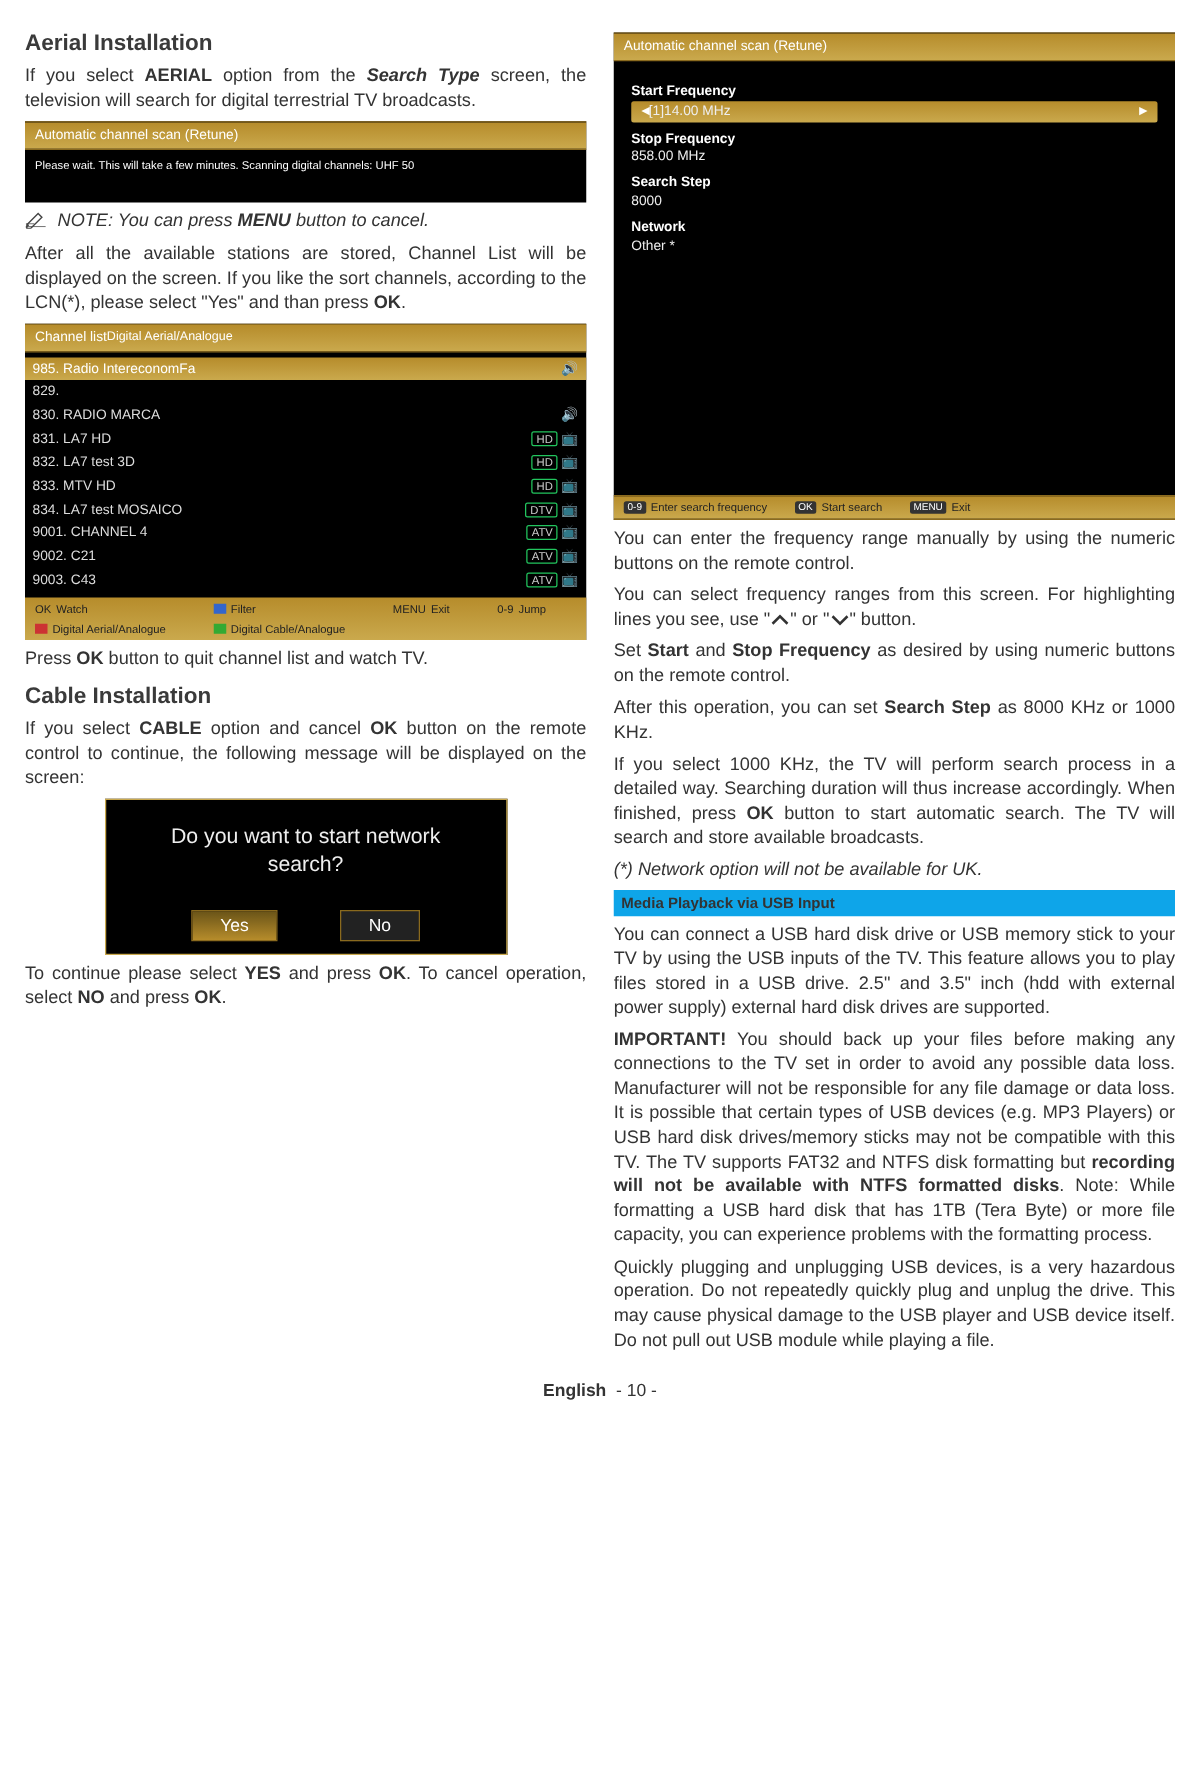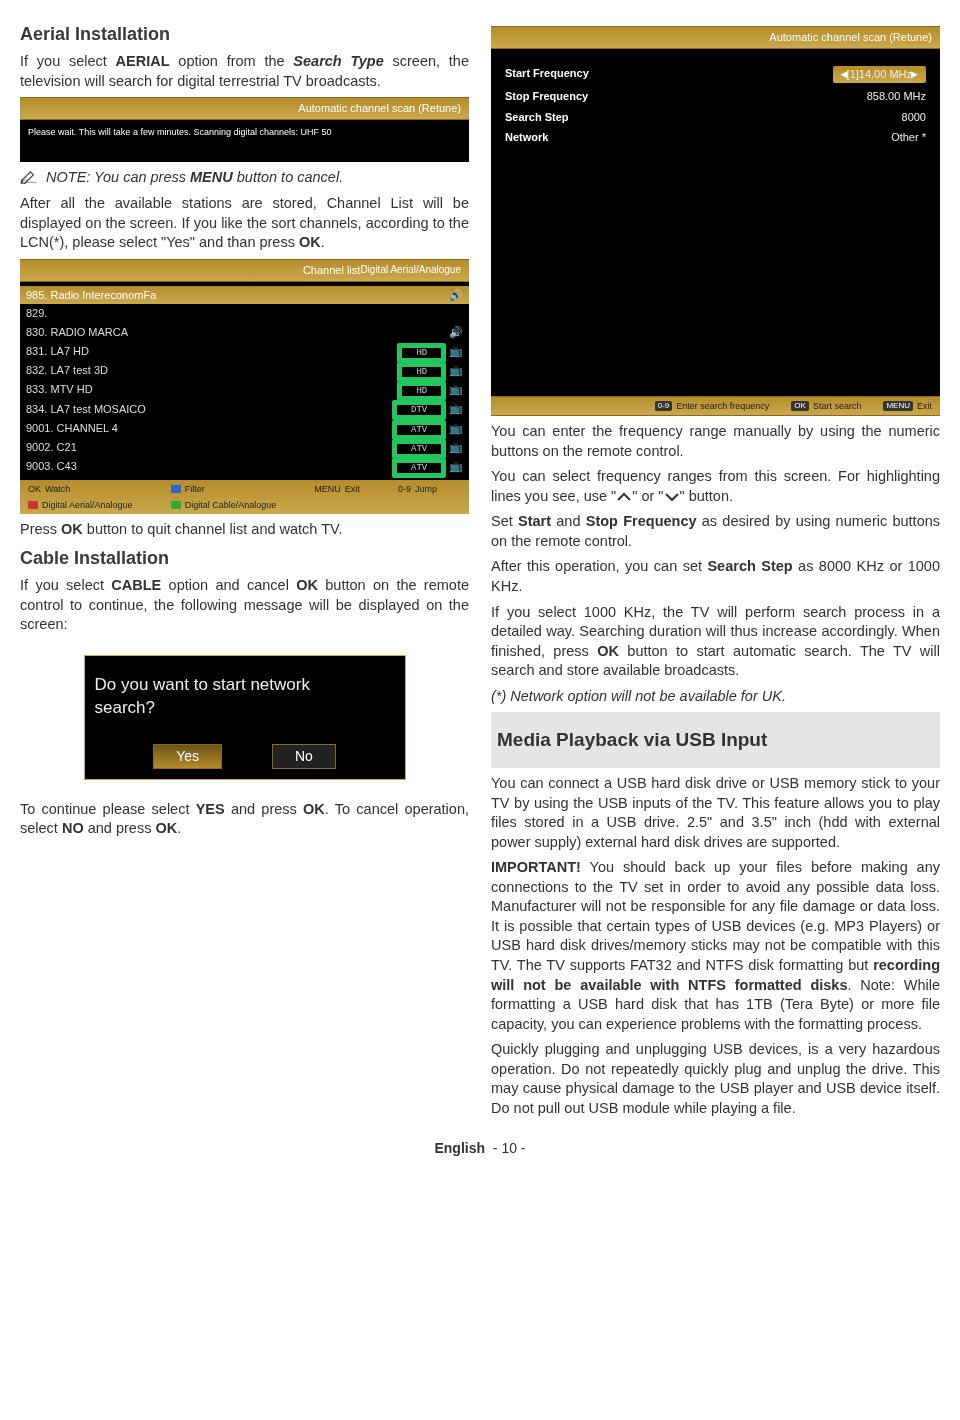--- a/index.html
+++ b/index.html
@@ -40,28 +40,28 @@
     font-family: "Arial Narrow", Arial, sans-serif;
     font-size: 11px;
     margin: 6px 0;
   }
   .tvshot .titlebar, .tvshot .bottombar {
     background: linear-gradient(#b68c2b, #caa94d);
     color: #fff;
     padding: 3px 8px;
     font-size: 11px;
     display: flex;
-    justify-content: flex-end;
+    justify-content: flex-start;
     align-items: center;
     border: 1px solid #8a6a1e;
     border-left: none; border-right: none;
   }
   .tvshot .body { padding: 4px 8px; }
   .tvshot.small { width: 100%; }
-  .scanrow { display:flex; justify-content:space-between; padding: 3px 0; }
+  .scanrow { display:flex; justify-content:space-between; padding: 3px 0; flex-direction: column; }
   .scanrow .lbl { color:#fff; font-weight:bold; }
   .scanrow .val { color:#eee; }
   .scanrow.sel .val-wrap {
     background: linear-gradient(#b68c2b, #caa94d);
     padding: 1px 14px;
     border-radius: 2px;
     position: relative;
     color:#fff;
   }
   .scanrow.sel .val-wrap:before, .scanrow.sel .val-wrap:after {
@@ -69,43 +69,43 @@
   }
   .scanrow.sel .val-wrap:before { content:"◄"; left:6px; }
   .scanrow.sel .val-wrap:after  { content:"►"; right:6px; }
   .bbitem { display:flex; align-items:center; gap:4px; font-size:9px; color:#222; }
   .bbitem .key { background:#333; color:#fff; padding:0 3px; border-radius:2px; font-size:8px;}
   .channel-list-row {
     display:flex; justify-content:space-between; align-items:center;
     padding:2px 6px; color:#ddd; font-size:11px;
   }
   .channel-list-row.sel { background: linear-gradient(#b68c2b, #caa94d); color:#fff; }
-  .badge { font-size:9px; padding:0 14px; border:5px solid #22c55e; border-radius:2px; margin-left:4px; color:#ccc;font-family:Liberation Mono, monospace;}
+  .badge { font-size:9px; padding:0 3px; border:1px solid #22c55e; border-radius:2px; margin-left:4px; color:#ccc;}
   .legend2 {
     background: linear-gradient(#b68c2b, #caa94d);
     color:#222; font-size:9px;
     display:grid; grid-template-columns: auto auto auto auto; gap:4px 14px;
     padding:3px 8px;
   }
   .legend2 .it { display:flex; align-items:center; gap:4px;}
   .sq { width:10px;height:8px; display:inline-block;}
   .sq.red{background:#c33;} .sq.blue{background:#36c;} .sq.green{background:#3a3;}
   .dialog {
-    width: 300px; margin: 20px auto;
+    width: 300px; margin: 6px auto;
     background:#000; border:1px solid #caa94d; padding:18px 10px 10px 10px;
-    color:#eee; text-align:left; font-family: Arial, sans-serif;
+    color:#eee; text-align:center; font-family: Arial, sans-serif;
   }
   .dialog .q { font-size:17px; margin-bottom:24px;}
   .dialog .btns { display:flex; justify-content:center; gap:50px;}
   .dialog .btn {
     background: linear-gradient(#6a5418, #b68c2b);
     padding:2px 22px; color:#fff; font-size:14px; border:1px solid #8a6a1e;
   }
   .media-hdr {
-    background:#e5e5e5; font-size:19px; font-weight:bold; padding:15px 6px; margin:6px 0;
+    background:#0ea5e9; font-size:12px; font-weight:bold; padding:2px 6px; margin:6px 0;
   }
   .footer { text-align:center; margin-top:14px; font-size:14px;}
   .scan-bottombar { display:flex; gap:22px; }
 </style>
 </head>
 <body>
 
 <div class="columns">
 
   <div class="col">

